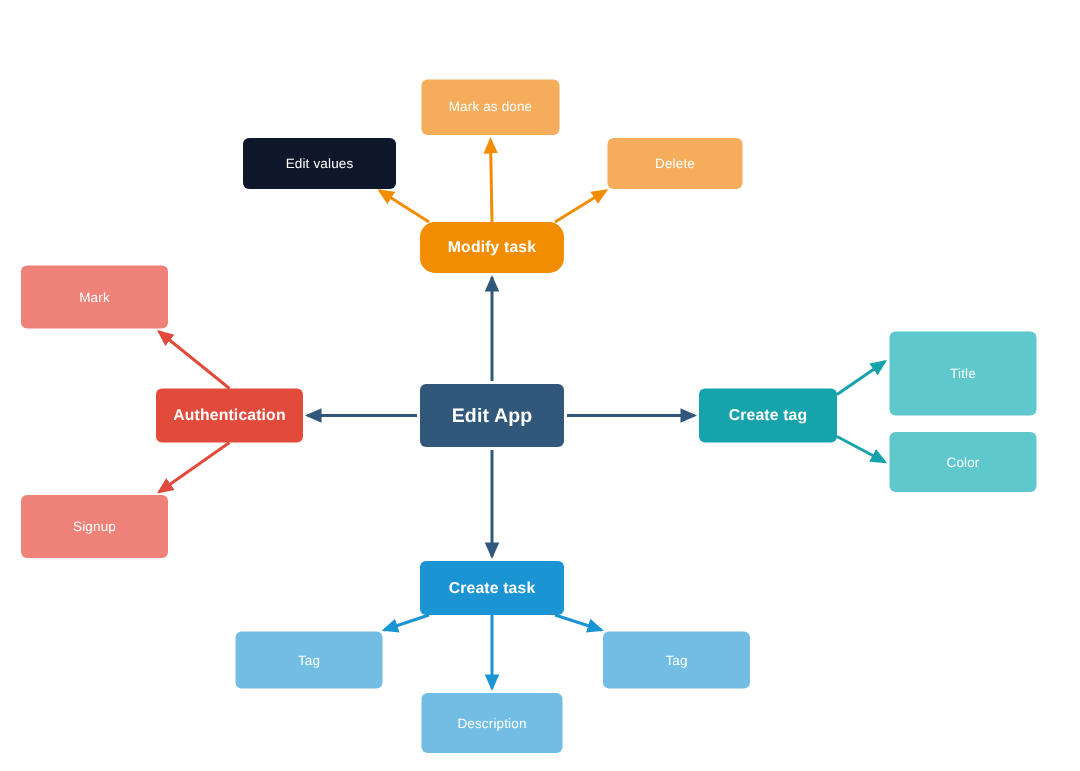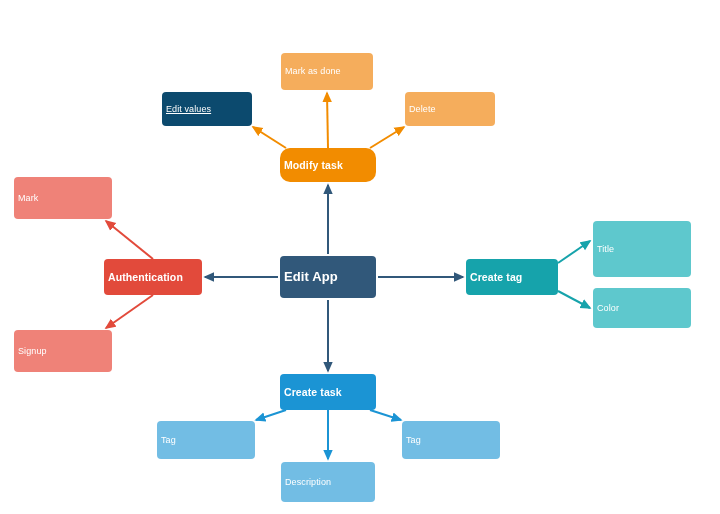--- a/index.html
+++ b/index.html
@@ -21,21 +21,21 @@
     left: 0; top: 0;
     width: 720px;
     height: 514px;
     pointer-events: none;
   }
   .node {
     position: absolute;
     border-radius: 4px;
     display: flex;
     align-items: center;
-    justify-content: flex-start;
+    justify-content: center;
     color: #ffffff;
     text-align: center;
     line-height: 1.15;
     letter-spacing: 0.1px;
   }
   .node-label {
     display: block;
     padding: 0 4px;
   }
   .lvl-root {
@@ -99,21 +99,21 @@
       </div>
       <div class="node lvl-leaf" style="left: 14px; top: 177px; width: 98px; height: 42px; background: rgb(239, 130, 120);">
         <span class="node-label">Mark</span>
       </div>
       <div class="node lvl-leaf" style="left: 14px; top: 330px; width: 98px; height: 42px; background: rgb(239, 130, 120);">
         <span class="node-label">Signup</span>
       </div>
       <div class="node lvl-branch" style="left: 280px; top: 148px; width: 96px; height: 34px; background: rgb(242, 140, 0); border-radius: 10px;">
         <span class="node-label">Modify task</span>
       </div>
-      <div class="node lvl-leaf" style="left: 162px; top: 92px; width: 90px; height: 34px; background: #0c4a6e; text-decoration: underline;">
+      <div class="node lvl-leaf" style="left: 162px; top: 92px; width: 102px; height: 34px; background: #0f172a;">
         <span class="node-label">Edit values</span>
       </div>
       <div class="node lvl-leaf" style="left: 281px; top: 53px; width: 92px; height: 37px; background: rgb(245, 173, 92);">
         <span class="node-label">Mark as done</span>
       </div>
       <div class="node lvl-leaf" style="left: 405px; top: 92px; width: 90px; height: 34px; background: rgb(245, 173, 92);">
         <span class="node-label">Delete</span>
       </div>
       <div class="node lvl-branch" style="left: 466px; top: 259px; width: 92px; height: 36px; background: rgb(22, 163, 171);">
         <span class="node-label">Create tag</span>

